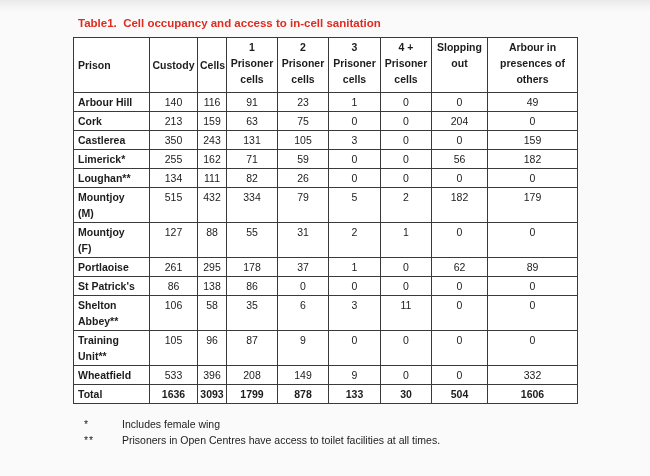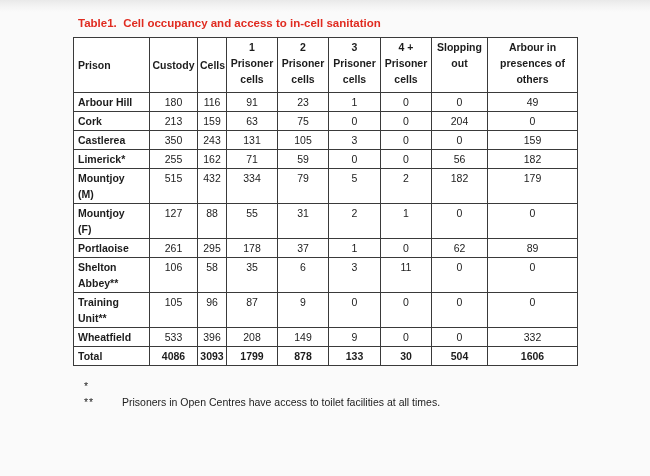--- a/index.html
+++ b/index.html
@@ -128,21 +128,21 @@
           <th>Slopping
 out</th>
           <th>Arbour in
 presences of
 others</th>
         </tr>
       </thead>
       <tbody>
           <tr>
             <td class="prison">Arbour Hill</td>
-            <td>180</td>
+            <td>140</td>
             <td>116</td>
             <td>91</td>
             <td>23</td>
             <td>1</td>
             <td>0</td>
             <td>0</td>
             <td>49</td>
           </tr>
           <tr>
             <td class="prison">Cork</td>
@@ -169,20 +169,31 @@
           <tr>
             <td class="prison">Limerick*</td>
             <td>255</td>
             <td>162</td>
             <td>71</td>
             <td>59</td>
             <td>0</td>
             <td>0</td>
             <td>56</td>
             <td>182</td>
+          </tr>
+          <tr>
+            <td class="prison">Loughan**</td>
+            <td>134</td>
+            <td>111</td>
+            <td>82</td>
+            <td>26</td>
+            <td>0</td>
+            <td>0</td>
+            <td>0</td>
+            <td>0</td>
           </tr>
           <tr>
             <td class="prison">Mountjoy
 (M)</td>
             <td>515</td>
             <td>432</td>
             <td>334</td>
             <td>79</td>
             <td>5</td>
             <td>2</td>
@@ -206,20 +217,31 @@
             <td>261</td>
             <td>295</td>
             <td>178</td>
             <td>37</td>
             <td>1</td>
             <td>0</td>
             <td>62</td>
             <td>89</td>
           </tr>
           <tr>
+            <td class="prison">St Patrick's</td>
+            <td>86</td>
+            <td>138</td>
+            <td>86</td>
+            <td>0</td>
+            <td>0</td>
+            <td>0</td>
+            <td>0</td>
+            <td>0</td>
+          </tr>
+          <tr>
             <td class="prison">Shelton
 Abbey**</td>
             <td>106</td>
             <td>58</td>
             <td>35</td>
             <td>6</td>
             <td>3</td>
             <td>11</td>
             <td>0</td>
             <td>0</td>
@@ -242,35 +264,36 @@
             <td>396</td>
             <td>208</td>
             <td>149</td>
             <td>9</td>
             <td>0</td>
             <td>0</td>
             <td>332</td>
           </tr>
           <tr>
             <td class="prison">Total</td>
-            <td>4086</td>
+            <td>1636</td>
             <td>3093</td>
             <td>1799</td>
             <td>878</td>
             <td>133</td>
             <td>30</td>
             <td>504</td>
             <td>1606</td>
           </tr>
         </tbody>
     </table>
 
     <div class="footnotes">
       <div class="footnote">
         <span class="marker">*</span>
+        <span class="text">Includes female wing</span>
       </div>
       <div class="footnote">
         <span class="marker">**</span>
         <span class="text">Prisoners in Open Centres have access to toilet facilities at all times.</span>
       </div>
     </div>
 
   </div>
 </div>
 

